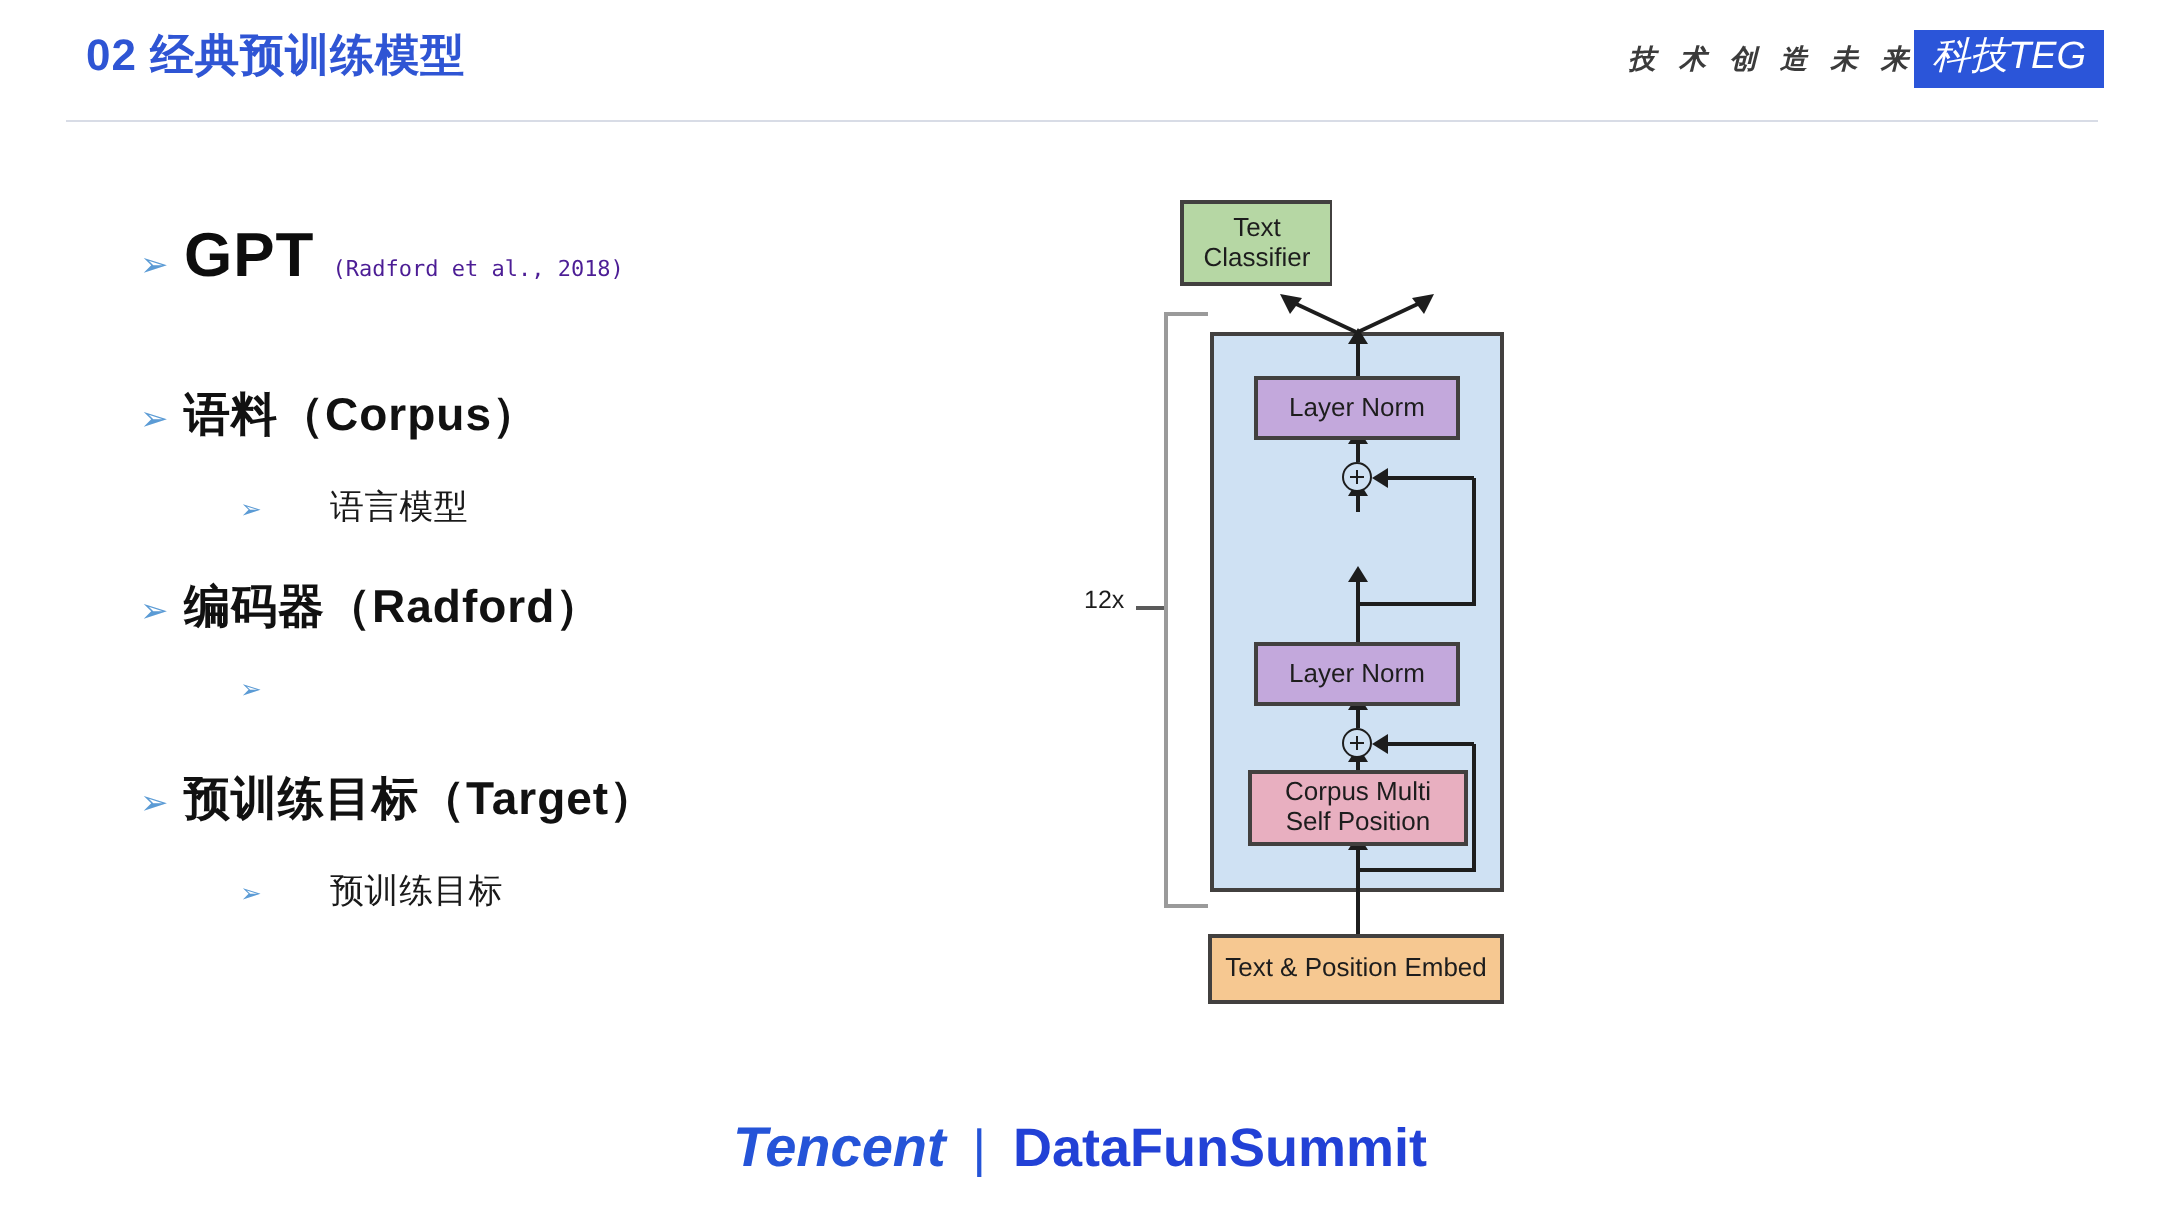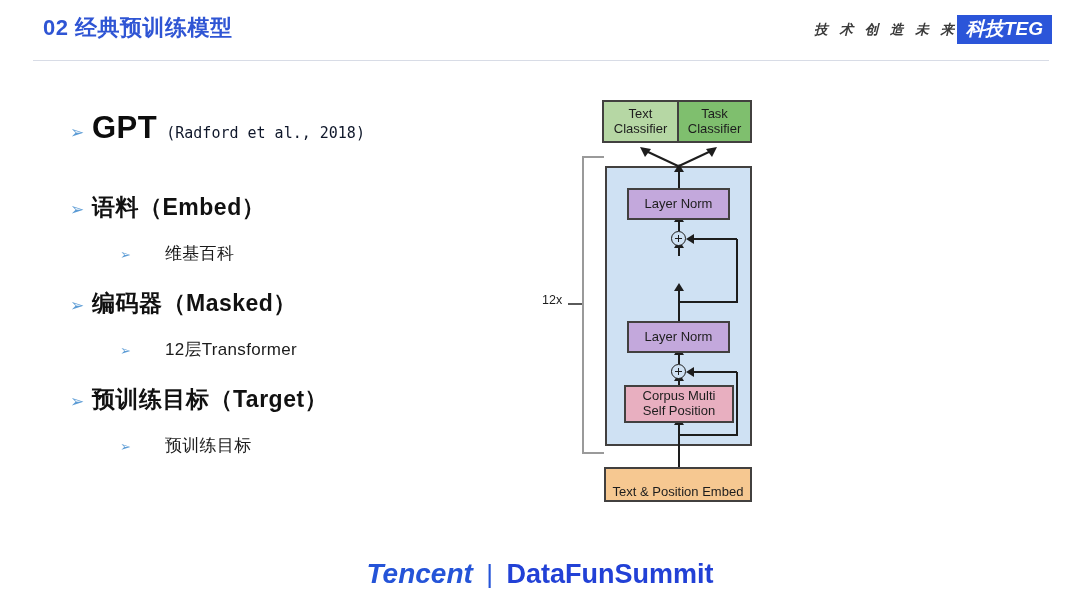--- a/index.html
+++ b/index.html
@@ -45,21 +45,21 @@
     white-space: nowrap;
   }
   #header-badge {
     position: absolute;
     right: 28px;
     top: 15px;
     background: #2b55d9;
     color: #ffffff;
     font-size: 19px;
     font-style: italic;
-    font-weight: bold;
+    font-weight: normal;
     padding: 3px 9px 4px 9px;
     letter-spacing: 0px;
     white-space: nowrap;
     line-height: 22px;
   }
   #header-rule {
     position: absolute;
     left: 33px;
     top: 60px;
     width: 1016px;
@@ -103,22 +103,22 @@
     letter-spacing: 0.3px;
   }
   #gpt-row .gpt-name {
     font-size: 31px;
     font-weight: bold;
     letter-spacing: 0.5px;
     color: #0d0d0d;
   }
   #gpt-row .gpt-cite {
     font-family: "DejaVu Sans Mono", monospace;
-    font-size: 15px;
-    color: #0f172a;
+    font-size: 11px;
+    color: #4c1d95;
     margin-left: 9px;
   }
 
   
   #diagram {
     position: absolute;
     left: 520px;
     top: 90px;
     width: 270px;
     height: 425px;
@@ -129,28 +129,28 @@
     border: 2px solid #42403f;
     display: flex;
     align-items: center;
     justify-content: center;
     text-align: center;
     font-size: 13px;
     color: #1d1d1d;
     line-height: 1.15;
     font-family: "Liberation Sans", sans-serif;
   }
-  #box-text-pred  { left: 82px;  top: 10px;  width: 76px;  height: 43px; background: #b6d7a4; border-right-width: 1px; }
+  #box-text-pred  { left: 70px;  top: 10px;  width: 76px;  height: 43px; background: #b6d7a4; border-right-width: 1px; }
   #box-task-clf   { left: 158px; top: 10px;  width: 74px;  height: 43px; background: #7fbf6e; border-left-width: 1px; }
   #blue-block     { left: 85px;  top: 76px;  width: 147px; height: 280px; background: #cfe1f3; border: 2px solid #42403f; position:absolute; box-sizing:border-box; }
   #box-ln-top     { left: 107px; top: 98px;  width: 103px; height: 32px; background: #c3a8dc; }
   #box-ff         { left: 102px; top: 166px; width: 113px; height: 33px; background: #fce79a; }
   #box-ln-bot     { left: 107px; top: 231px; width: 103px; height: 32px; background: #c3a8dc; }
   #box-attn       { left: 104px; top: 295px; width: 110px; height: 38px; background: #e8afc0; flex-direction: column; }
-  #box-embed      { left: 84px;  top: 377px; width: 148px; height: 35px; background: #f6c891; align-items: flex-end; }
+  #box-embed      { left: 84px;  top: 377px; width: 148px; height: 35px; background: #f6c891; }
 
   .plus {
     position: absolute;
     width: 15px; height: 15px;
     border: 1.6px solid #1d1d1d;
     border-radius: 50%;
     background: #cfe1f3;
     box-sizing: border-box;
   }
   .plus::before, .plus::after {
@@ -235,36 +235,35 @@
 <div id="bullets">
 
   <div class="brow lvl1" id="gpt-row" style="left:0px; top:18px;">
     <span class="bullet-icon">➢</span>
     <span class="gpt-name">GPT</span>
     <span class="gpt-cite">(Radford et al., 2018)</span>
   </div>
 
   <div class="brow lvl1" style="left:0px; top:100px;">
     <span class="bullet-icon">➢</span>
-    <span class="btext">语料（Embed）</span>
+    <span class="btext">语料（Corpus）</span>
   </div>
 
   <div class="brow lvl2" style="left:50px; top:150px;">
     <span class="bullet-icon sub">➢</span>
-    <span class="btext" style="margin-left:23px;">维基百科</span>
+    <span class="btext" style="margin-left:23px;">语言模型</span>
   </div>
 
   <div class="brow lvl1" style="left:0px; top:196px;">
     <span class="bullet-icon">➢</span>
-    <span class="btext">编码器（Masked）</span>
+    <span class="btext">编码器（Radford）</span>
   </div>
 
   <div class="brow lvl2" style="left:50px; top:246px;">
     <span class="bullet-icon sub">➢</span>
-    <span class="btext" style="margin-left:23px;">12层Transformer</span>
   </div>
 
   <div class="brow lvl1" style="left:0px; top:292px;">
     <span class="bullet-icon">➢</span>
     <span class="btext">预训练目标（Target）</span>
   </div>
 
   <div class="brow lvl2" style="left:50px; top:342px;">
     <span class="bullet-icon sub">➢</span>
     <span class="btext" style="margin-left:23px;">预训练目标</span>
@@ -281,26 +280,20 @@
   <div class="brk" style="left:48px; top:213px; width:14px; height:1.5px; background:#5a5a5a;"></div>
 
   <div id="blue-block"></div>
 
   <div class="dbox" id="box-text-pred">
     <span>
       <span>Text</span><br>
       <span>Classifier</span>
     </span>
   </div>
-  <div class="dbox" id="box-task-clf">
-    <span>
-      <span>Task</span><br>
-      <span>Classifier</span>
-    </span>
-  </div>
 
   <div class="diag-arrow" style="left:120px; top:57px; width:39px; height:20px;">
     <svg width="39" height="20" viewBox="0 0 39 20">
       <line x1="38" y1="19" x2="6" y2="4" stroke="#1d1d1d" stroke-width="2"></line>
       <polygon points="0,0 11,2 5,10" fill="#1d1d1d"></polygon>
     </svg>
   </div>
   <div class="diag-arrow" style="left:158px; top:57px; width:39px; height:20px;">
     <svg width="39" height="20" viewBox="0 0 39 20">
       <line x1="1" y1="19" x2="33" y2="4" stroke="#1d1d1d" stroke-width="2"></line>

